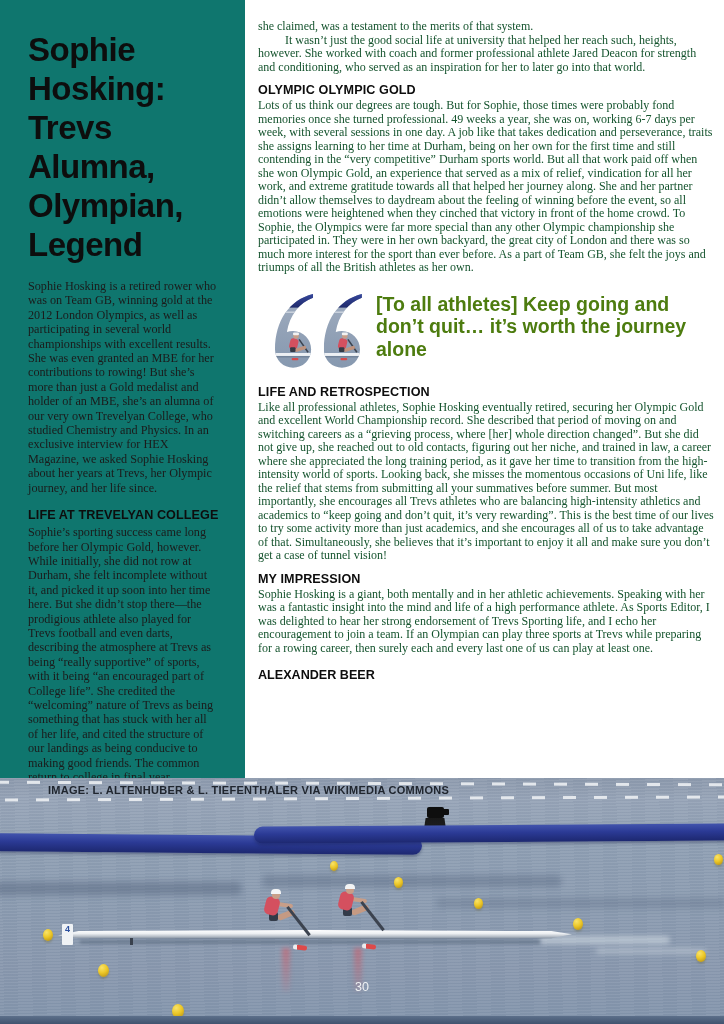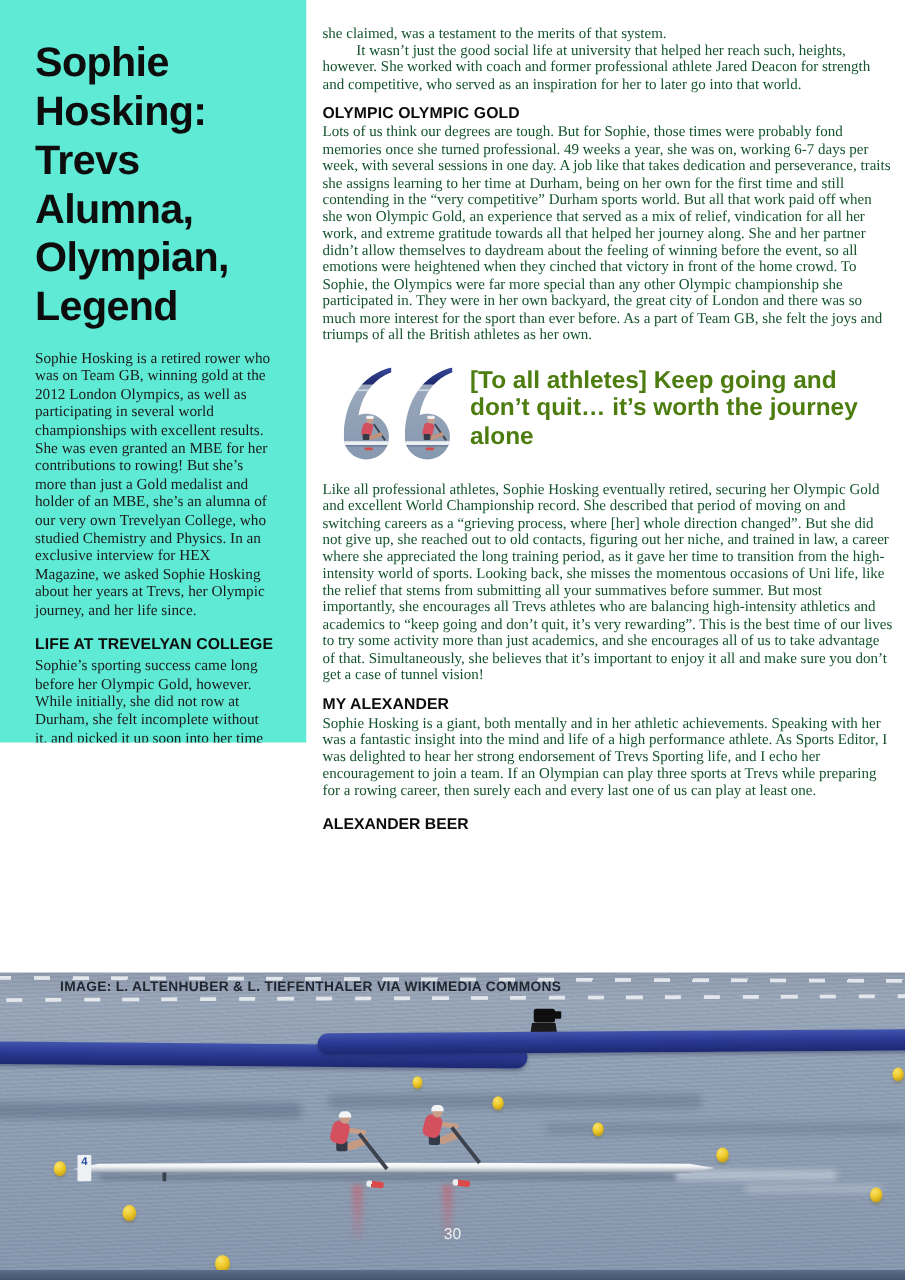--- a/index.html
+++ b/index.html
@@ -1,19 +1,19 @@
 <!DOCTYPE html>
 <html><head>
 <meta charset="utf-8">
 <style>
   html,body{margin:0;padding:0;background:#ffffff;width:724px;height:1024px;overflow:hidden;}
   .page{position:relative;width:724px;height:1024px;background:#ffffff;font-family:"Liberation Serif",serif;color:#161616;}
 
   
-  .sidebar{position:absolute;left:0;top:0;width:245px;height:594px;background:#5eead4;box-sizing:border-box;padding:30px 26px 0 28px;overflow:hidden;}
+  .sidebar{position:absolute;left:0;top:0;width:245px;height:778px;background:#0f766e;box-sizing:border-box;padding:30px 26px 0 28px;overflow:hidden;}
   .sidebar h1{font-family:"Liberation Sans",sans-serif;font-weight:700;font-size:33px;line-height:39px;letter-spacing:-0.5px;color:#0d0d0d;margin:0 0 15px 0;}
   .sidebar p{font-size:12.2px;line-height:14.4px;margin:0;color:#1b1b1b;}
   .sidebar .sec-h{font-family:"Liberation Sans",sans-serif;font-weight:700;font-size:12.6px;letter-spacing:.1px;color:#0d0d0d;margin:13px 0 3px 0;}
 
   
   .main{position:absolute;left:258px;top:20px;width:456px;}
   .main p{font-size:12px;line-height:13.5px;margin:0;color:#14532d;}
   .main p.ind{text-indent:27px;}
   .main .art-h{font-family:"Liberation Sans",sans-serif;font-weight:700;font-size:12.6px;letter-spacing:.1px;color:#0d0d0d;margin:9px 0 2px 0;}
   .byline{font-family:"Liberation Sans",sans-serif;font-weight:700;font-size:12.6px;color:#0d0d0d;margin-top:13px;}
@@ -88,21 +88,21 @@
 
   <aside class="sidebar">
     <h1>Sophie Hosking: Trevs Alumna, Olympian, Legend</h1>
     <p>Sophie Hosking is a retired rower who was on Team GB, winning gold at the 2012 London Olympics, as well as participating in several world championships with excellent results. She was even granted an MBE for her contributions to rowing! But she’s more than just a Gold medalist and holder of an MBE, she’s an alumna of our very own Trevelyan College, who studied Chemistry and Physics. In an exclusive interview for HEX Magazine, we asked Sophie Hosking about her years at Trevs, her Olympic journey, and her life since.</p>
     <div class="sec-h">LIFE AT TREVELYAN COLLEGE</div>
     <p>Sophie’s sporting success came long before her Olympic Gold, however. While initially, she did not row at Durham, she felt incomplete without it, and picked it up soon into her time here. But she didn’t stop there—the prodigious athlete also played for Trevs football and even darts, describing the atmosphere at Trevs as being “really supportive” of sports, with it being “an encouraged part of College life”. She credited the “welcoming” nature of Trevs as being something that has stuck with her all of her life, and cited the structure of our landings as being conducive to making good friends. The common return to college in final year,</p>
   </aside>
 
   <main class="main">
     <p>she claimed, was a testament to the merits of that system.</p>
-    <p class="ind">It wasn’t just the good social life at university that helped her reach such, heights, however. She worked with coach and former professional athlete Jared Deacon for strength and competitive, who served as an inspiration for her to later go into that world.</p>
+    <p class="ind">It wasn’t just the good social life at university that helped her reach such, heights, however. She worked with coach and former professional athlete Jared Deacon for strength and conditioning, who served as an inspiration for her to later go into that world.</p>
 
     <div class="art-h">OLYMPIC OLYMPIC GOLD</div>
     <p>Lots of us think our degrees are tough. But for Sophie, those times were probably fond memories once she turned professional. 49 weeks a year, she was on, working 6-7 days per week, with several sessions in one day. A job like that takes dedication and perseverance, traits she assigns learning to her time at Durham, being on her own for the first time and still contending in the “very competitive” Durham sports world. But all that work paid off when she won Olympic Gold, an experience that served as a mix of relief, vindication for all her work, and extreme gratitude towards all that helped her journey along. She and her partner didn’t allow themselves to daydream about the feeling of winning before the event, so all emotions were heightened when they cinched that victory in front of the home crowd. To Sophie, the Olympics were far more special than any other Olympic championship she participated in. They were in her own backyard, the great city of London and there was so much more interest for the sport than ever before. As a part of Team GB, she felt the joys and triumps of all the British athletes as her own.</p>
 
     <div class="quote">
       <svg width="94" height="84" viewBox="0 0 96 86" aria-hidden="true">
         <defs>
           <linearGradient id="wg" x1="0" y1="0" x2="0" y2="1">
             <stop offset="0" stop-color="#a3b0c2"></stop>
             <stop offset="0.45" stop-color="#93a2b7"></stop>
@@ -130,23 +130,24 @@
             <rect x="25" y="57.5" width="12" height="3.6" rx="1.8" fill="#bf937e" transform="rotate(-18 31 59)"></rect>
             <rect x="20.5" y="57.5" width="5.5" height="5" rx="1" fill="#343a46"></rect>
             <rect x="22" y="68.5" width="7" height="2.4" rx="1.2" fill="#d64b4b"></rect>
           </g>
         </g>
         <use href="#qmark" x="50"></use>
       </svg>
       <div class="qtext">[To all athletes] Keep going and don’t quit… it’s worth the journey alone</div>
     </div>
 
+    <div class="art-h">LIFE AND RETROSPECTION</div>
     <p>Like all professional athletes, Sophie Hosking eventually retired, securing her Olympic Gold and excellent World Championship record. She described that period of moving on and switching careers as a “grieving process, where [her] whole direction changed”. But she did not give up, she reached out to old contacts, figuring out her niche, and trained in law, a career where she appreciated the long training period, as it gave her time to transition from the high-intensity world of sports. Looking back, she misses the momentous occasions of Uni life, like the relief that stems from submitting all your summatives before summer. But most importantly, she encourages all Trevs athletes who are balancing high-intensity athletics and academics to “keep going and don’t quit, it’s very rewarding”. This is the best time of our lives to try some activity more than just academics, and she encourages all of us to take advantage of that. Simultaneously, she believes that it’s important to enjoy it all and make sure you don’t get a case of tunnel vision!</p>
 
-    <div class="art-h">MY ALEXANDER</div>
+    <div class="art-h">MY IMPRESSION</div>
     <p>Sophie Hosking is a giant, both mentally and in her athletic achievements. Speaking with her was a fantastic insight into the mind and life of a high performance athlete. As Sports Editor, I was delighted to hear her strong endorsement of Trevs Sporting life, and I echo her encouragement to join a team. If an Olympian can play three sports at Trevs while preparing for a rowing career, then surely each and every last one of us can play at least one.</p>
 
     <div class="byline">ALEXANDER BEER</div>
   </main>
 
   <div class="photo">
     <div class="cable c1"></div>
     <div class="cable c2"></div>
 
     <div class="cam-head"></div>

